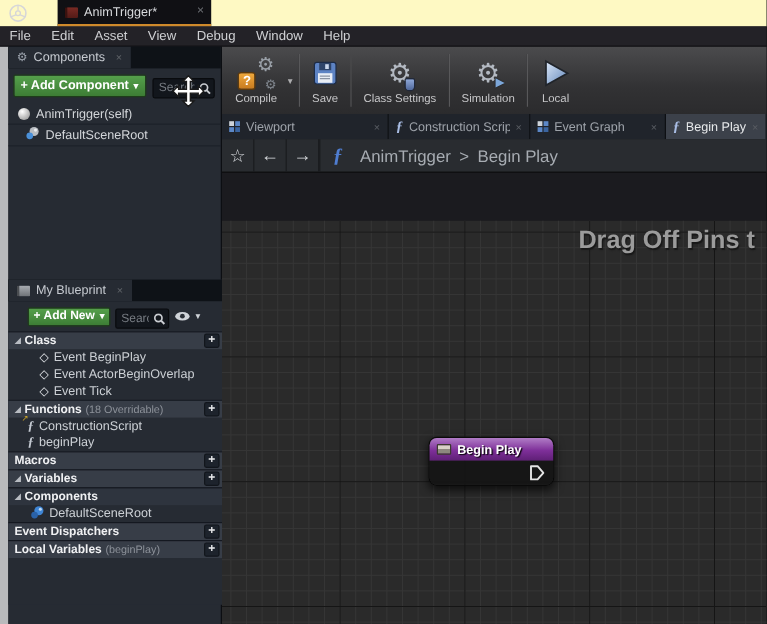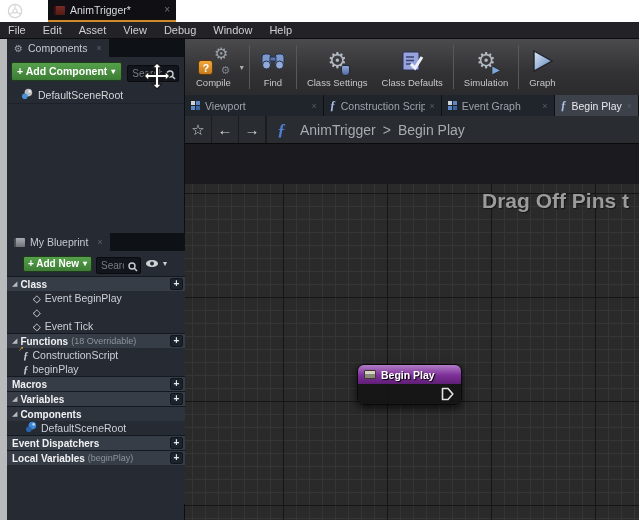--- a/index.html
+++ b/index.html
@@ -1,20 +1,20 @@
 <!DOCTYPE html>
 <html><head>
 <meta charset="utf-8">
 <style>
   * { margin:0; padding:0; box-sizing:border-box; }
   body { background:#000; font-family:"Liberation Sans","DejaVu Sans",sans-serif; }
   .screen { position:relative; width:639px; height:520px; overflow:hidden; background:#1b1b1f; }
 
   
-  .titlebar { position:absolute; left:0; top:0; width:639px; height:22px; background:#ffffff; display:flex; align-items:flex-end; }
+  .titlebar { position:absolute; left:0; top:0; width:639px; height:22px; background:#fef9c3; display:flex; align-items:flex-end; }
   .ue-logo { position:absolute; left:7px; top:3px; width:16px; height:16px; }
   .asset-tab { position:absolute; left:48px; top:0; width:128px; height:22px; background:#101014; border-bottom:2px solid #cf8a2b; display:flex; align-items:center; padding:0 6px; gap:5px; }
   .asset-tab .book { width:11px; height:9px; background:linear-gradient(#7a2a24,#531b17); border-left:2px solid #3a120f; border-radius:1px; }
   .asset-tab .lbl { color:#d8dadd; font-size:10.5px; flex:1; white-space:nowrap; overflow:hidden; }
   .tab-x { color:#6f7277; font-size:10px; line-height:10px; }
 
   
   .menubar { position:absolute; left:0; top:22px; width:639px; height:17px; background:#232227; display:flex; align-items:center; padding-left:8px; gap:17px; border-bottom:1px solid #0d0d0f; }
   .menubar span { color:#cfd0d3; font-size:11px; }
 
@@ -160,20 +160,24 @@
       </button>
       <div class="searchbox">
         <input type="text" placeholder="Search" style="">
         <span class="mag">
           <svg width="10" height="10" viewBox="0 0 10 10">
               <circle cx="4" cy="4" r="3" fill="none" stroke="#c9ccd1" stroke-width="1.4"></circle>
               <path d="M6.3 6.3 L9 9" stroke="#c9ccd1" stroke-width="1.6"></path>
             </svg>
         </span>
       </div>
+    </div>
+    <div class="cmp-row">
+      <span class="sphere-white"></span>
+      <span class="rlbl">AnimTrigger(self)</span>
     </div>
     <div class="cmp-row indent">
       <span>
         <svg width="12" height="12" viewBox="0 0 12 12">
             <circle cx="7.4" cy="4.6" r="3.8" fill="#b9bdc2"></circle>
             <circle cx="8.6" cy="3.4" r="1.3" fill="#eceef0"></circle>
             <circle cx="3.8" cy="8.2" r="2.8" fill="#4a90d9"></circle>
           </svg>
       </span>
       <span class="rlbl">DefaultSceneRoot</span>
@@ -214,20 +218,21 @@
         <span class="exp">◢</span>
         <span class="hlbl">Class</span>
         <span class="hdr-plus">+</span>
       </div>
       <div class="mb-item" style="padding-left:26px;">
         <span class="dmd">◇</span>
         <span>Event BeginPlay</span>
       </div>
       <div class="mb-item" style="padding-left:26px;">
         <span class="dmd">◇</span>
+        <span>Event ActorBeginOverlap</span>
       </div>
       <div class="mb-item" style="padding-left:26px;">
         <span class="dmd">◇</span>
         <span>Event Tick</span>
       </div>
 
       <div class="hdr-row">
         <span class="exp">◢</span>
         <span class="hlbl">Functions</span>
         <span class="hextra">(18 Overridable)</span>
@@ -286,47 +291,37 @@
         <span class="gear">⚙</span>
         <span class="gear2">⚙</span>
         <span class="qbox">?</span>
       </span>
       <span class="lbl">Compile</span>
     </div>
     <span class="tb-caret">▾</span>
     <span class="tb-sep"></span>
     <div class="tb-btn">
       <span class="icon">
-        <svg width="26" height="22" viewBox="0 0 26 22">
-            <rect x="2" y="4" width="9" height="12" rx="3" fill="#7d99cc" stroke="#23304a"></rect>
-            <rect x="15" y="4" width="9" height="12" rx="3" fill="#7d99cc" stroke="#23304a"></rect>
-            <rect x="10" y="7" width="6" height="4" fill="#5a76aa" stroke="#23304a"></rect>
-            <circle cx="6.5" cy="15" r="4" fill="#93abd8" stroke="#23304a"></circle>
-            <circle cx="19.5" cy="15" r="4" fill="#93abd8" stroke="#23304a"></circle>
+        <svg width="22" height="22" viewBox="0 0 22 22">
+            <rect x="2" y="2" width="18" height="18" rx="2" fill="#5d83c4" stroke="#1d2c47"></rect>
+            <rect x="6" y="2.5" width="10" height="6" fill="#2e4469"></rect>
+            <rect x="11" y="3.5" width="3" height="4" fill="#c9d6ec"></rect>
+            <rect x="5" y="11" width="12" height="8" fill="#e8edf5"></rect>
+            <path d="M6.5 13.5 H15 M6.5 15.5 H15" stroke="#8a93a3"></path>
           </svg>
       </span>
-      <span class="lbl">Find</span>
+      <span class="lbl">Save</span>
     </div>
     <span class="tb-sep"></span>
     <div class="tb-btn">
       <span class="icon" style="position:relative;">
         <span class="gear-big">⚙</span>
         <span class="minishield"></span>
       </span>
       <span class="lbl">Class Settings</span>
-    </div>
-    <div class="tb-btn">
-      <span class="icon">
-        <svg width="24" height="22" viewBox="0 0 24 22">
-            <rect x="3" y="2" width="16" height="18" rx="1.5" fill="#96a3dd" stroke="#2b2f52"></rect>
-            <path d="M6 7 H14 M6 10.5 H14 M6 14 H11" stroke="#3c4270" stroke-width="1.6"></path>
-            <path d="M11 14 L15 18 L22 7" stroke="#eef1f8" stroke-width="3" fill="none"></path>
-          </svg>
-      </span>
-      <span class="lbl">Class Defaults</span>
     </div>
     <span class="tb-sep"></span>
     <div class="tb-btn">
       <span class="icon" style="position:relative;">
         <span class="gear-big">⚙</span>
         <span class="miniplay">▶</span>
       </span>
       <span class="lbl">Simulation</span>
     </div>
     <span class="tb-sep"></span>
@@ -335,21 +330,21 @@
         <svg width="26" height="26" viewBox="0 0 26 26">
             <defs>
               <linearGradient id="pg" x1="0" y1="0" x2="1" y2="1">
                 <stop offset="0" stop-color="#dce8f8"></stop>
                 <stop offset="1" stop-color="#5f85ba"></stop>
               </linearGradient>
             </defs>
             <path d="M5 3 L23 13 L5 23 Z" fill="url(#pg)" stroke="#20242a" stroke-width="1.4"></path>
           </svg>
       </span>
-      <span class="lbl">Graph</span>
+      <span class="lbl">Local</span>
     </div>
 
   </div>
 
   <div class="doctabs">
     <div class="doctab" style="width:158px;">
       <span class="sq4">
           <i></i>
           <i></i>
           <i></i>

